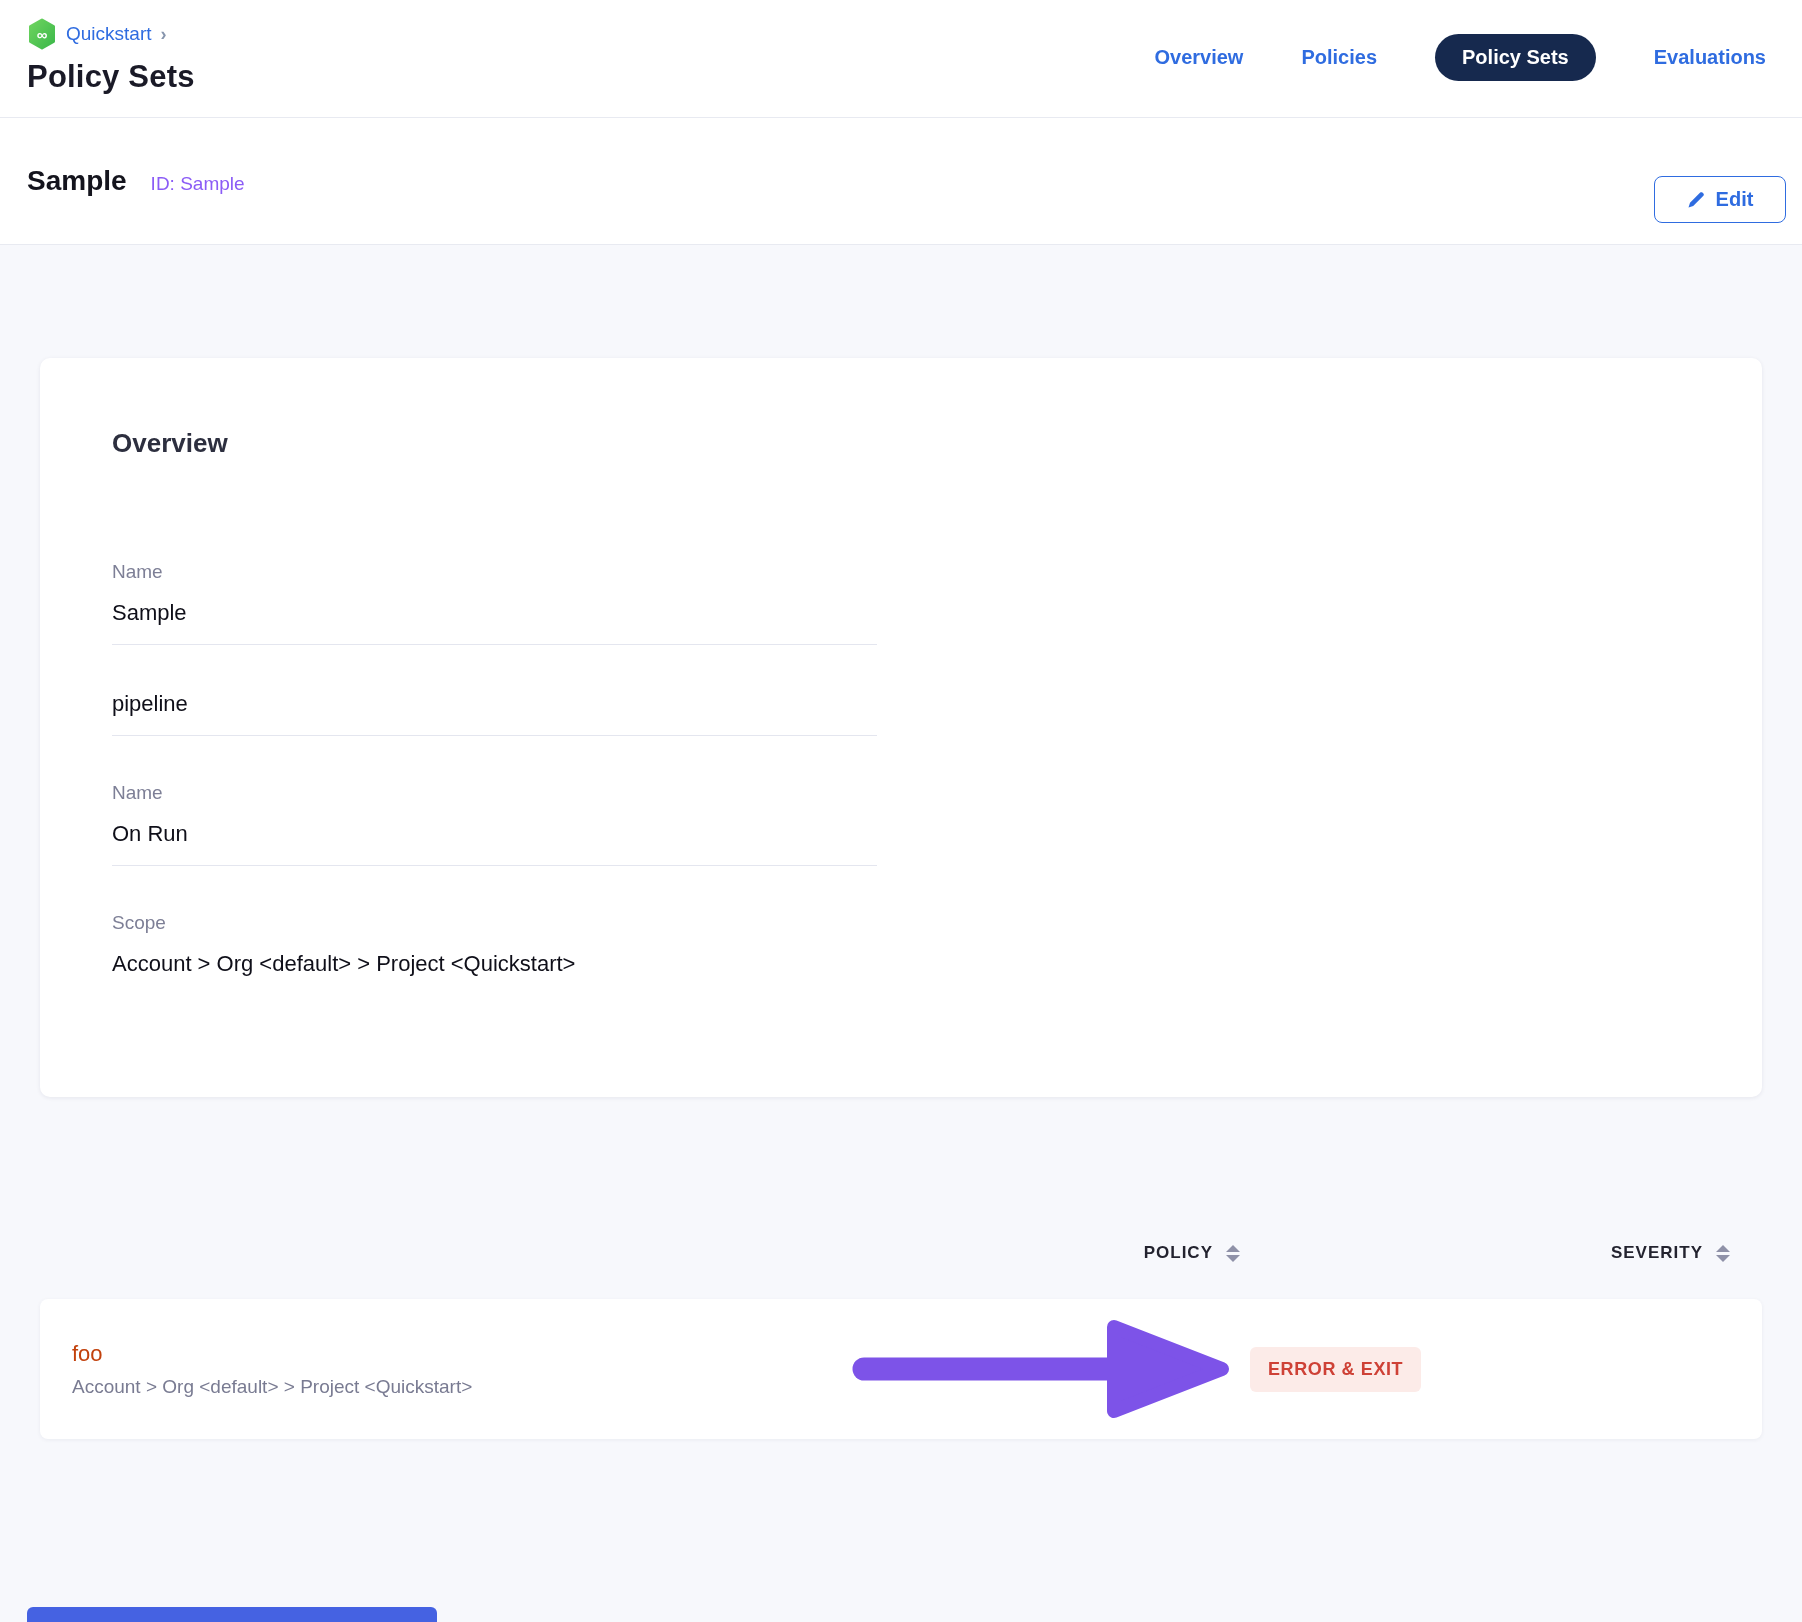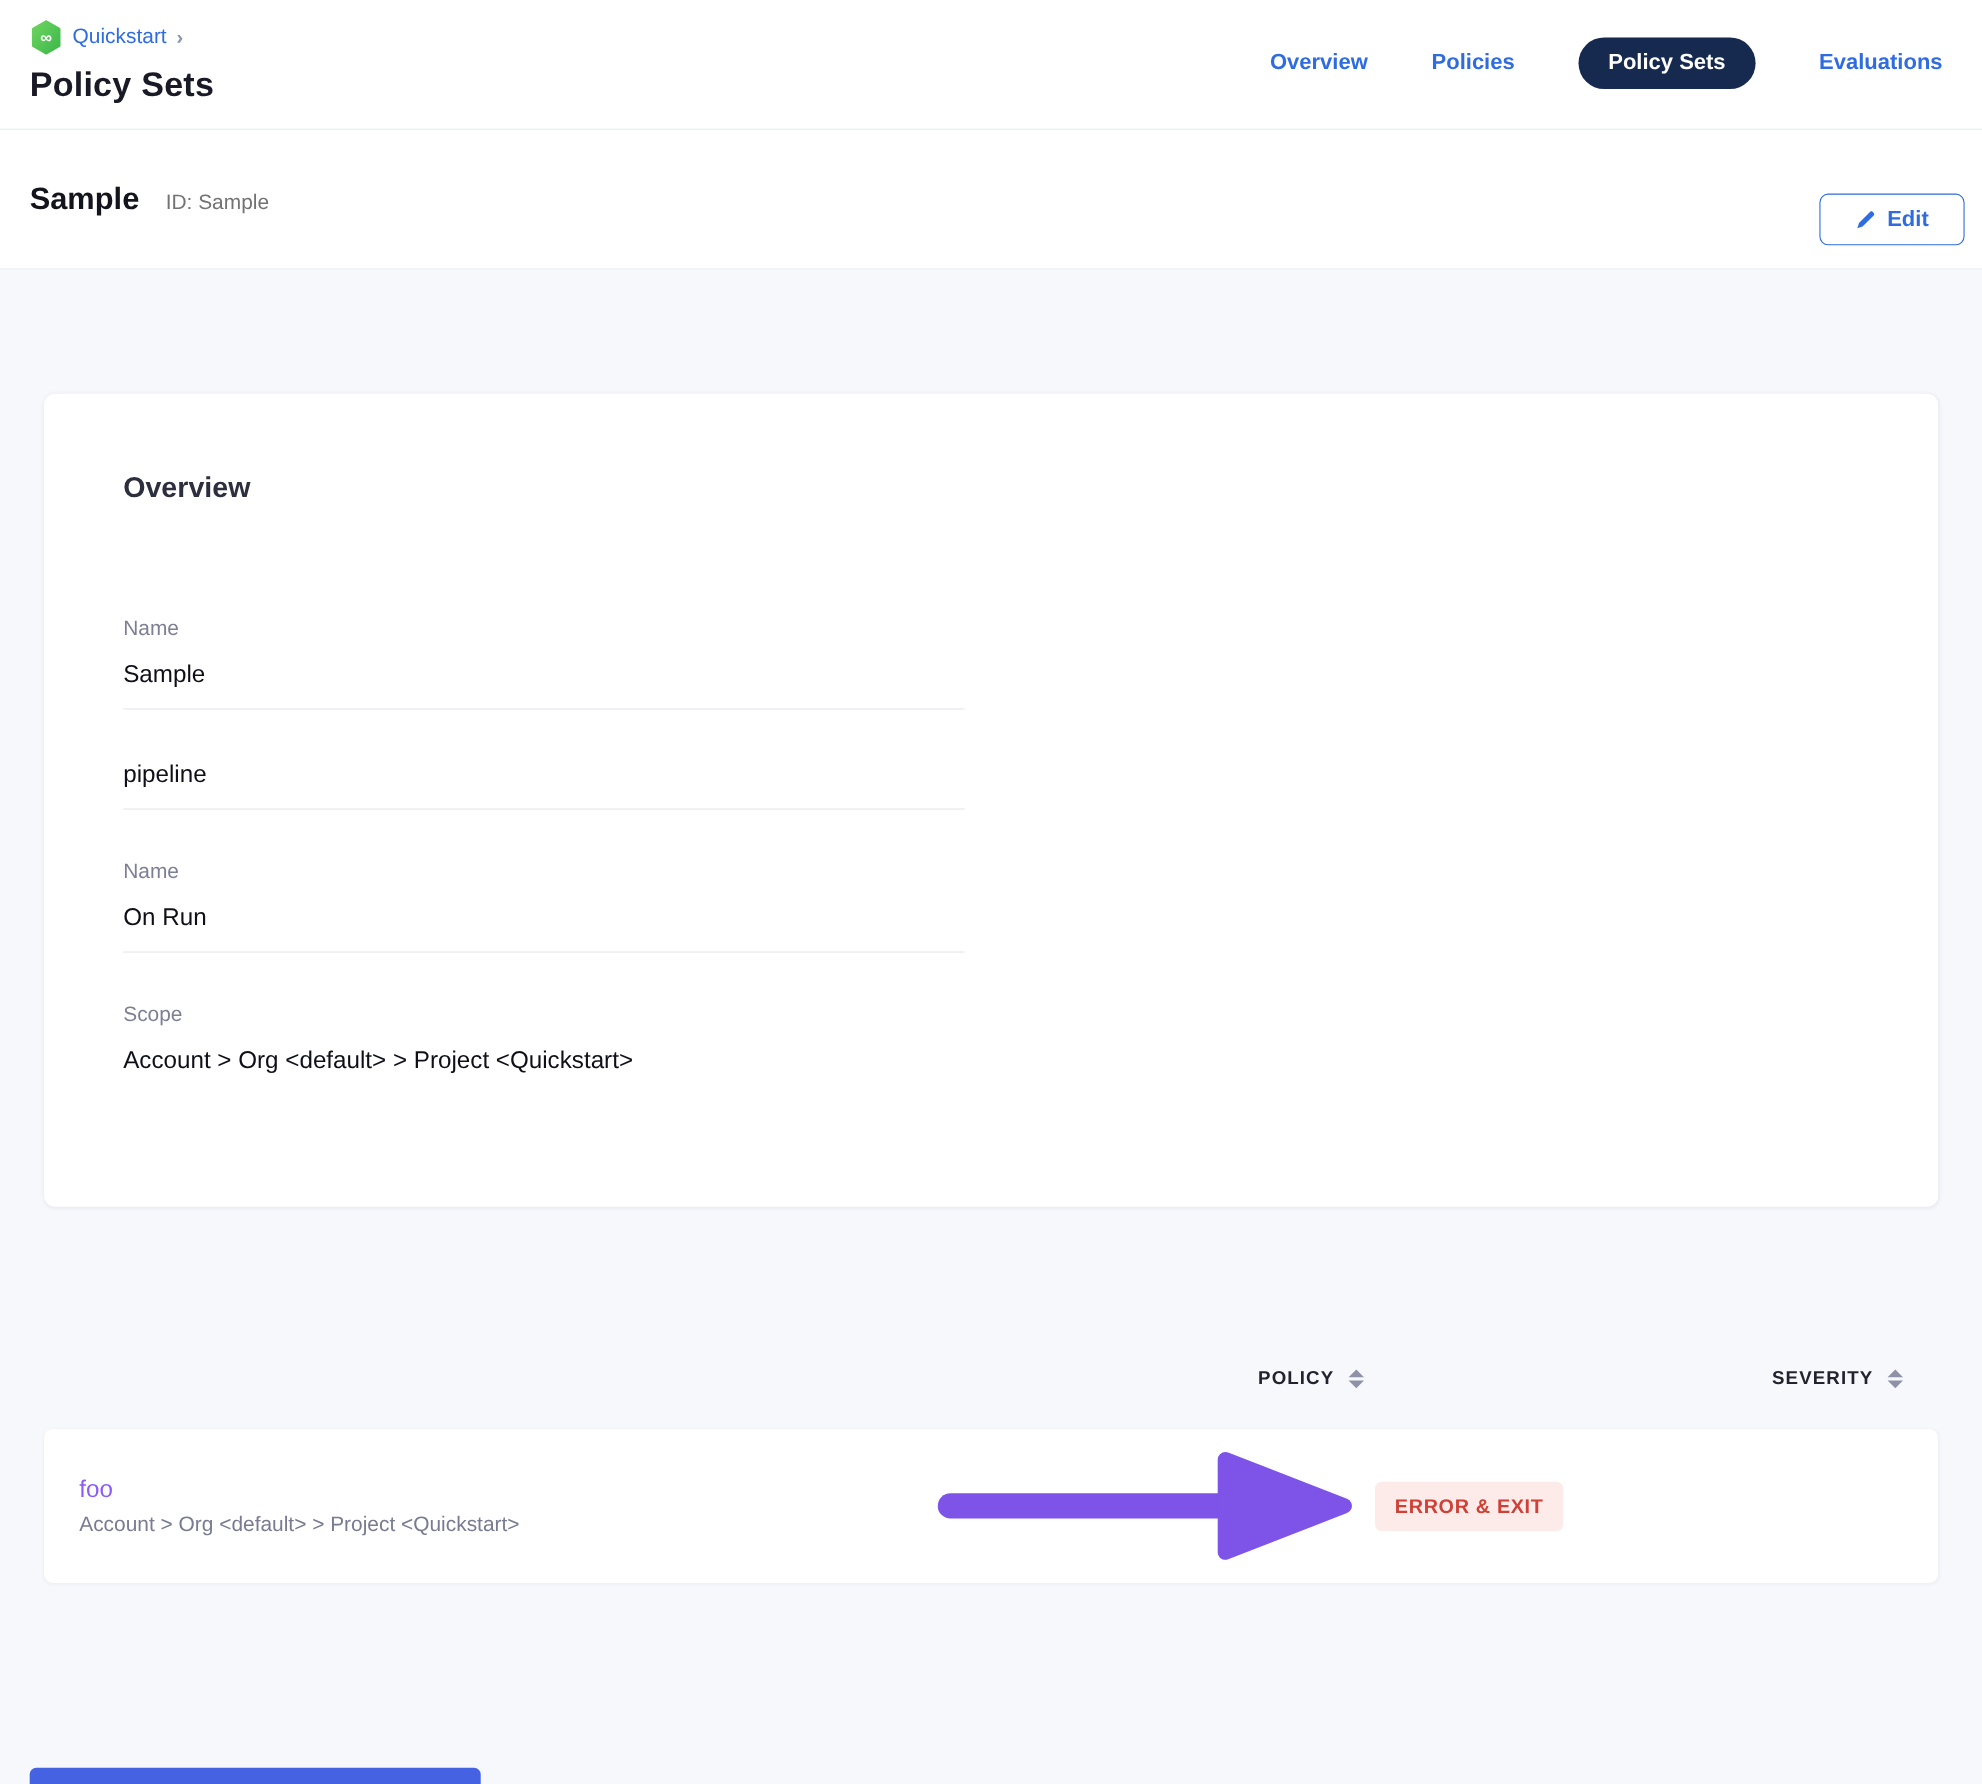--- a/index.html
+++ b/index.html
@@ -39,21 +39,21 @@
   
   .subheader {
     background:#ffffff;
     height:127px;
     border-bottom:1px solid #e8eaf1;
     display:flex; align-items:center;
     padding:0 16px 0 27px;
   }
   .entity-title-wrap { display:flex; align-items:baseline; gap:24px; }
   .entity-name { font-size:28px; font-weight:700; color:#14141d; }
-  .entity-id { font-size:19px; color:#737373; }
+  .entity-id { font-size:19px; color:#8b5cf6; }
   .edit-btn {
     margin-left:auto;
     width:132px; height:47px;
     border:1.5px solid #2f6ce0; border-radius:8px;
     background:#ffffff; color:#2f6ce0;
     font-size:20px; font-weight:600;
     display:flex; align-items:center; justify-content:center; gap:10px;
     cursor:pointer;
     margin-top:36px;
   }
@@ -89,21 +89,21 @@
     margin-top:36px;
     background:#ffffff; border-radius:8px;
     height:140px;
     box-shadow:0 1px 4px rgba(25,30,60,.06);
     display:grid; grid-template-columns:1168px 1fr;
     align-items:center;
     padding:0 32px;
     position:relative;
     cursor:pointer;
   }
-  .policy-name { font-size:22px; color:#8b5cf6; margin-bottom:9px; }
+  .policy-name { font-size:22px; color:#c2410c; margin-bottom:9px; }
   .policy-scope { font-size:19px; color:#797b92; }
   .severity-badge {
     display:inline-block;
     background:#fcebe8; color:#ce4136;
     font-size:18px; font-weight:700; letter-spacing:.6px;
     padding:12px 18px; border-radius:6px;
     margin-left:10px;
   }
   .annotation-arrow { position:absolute; left:810px; top:16px; pointer-events:none; }
 

